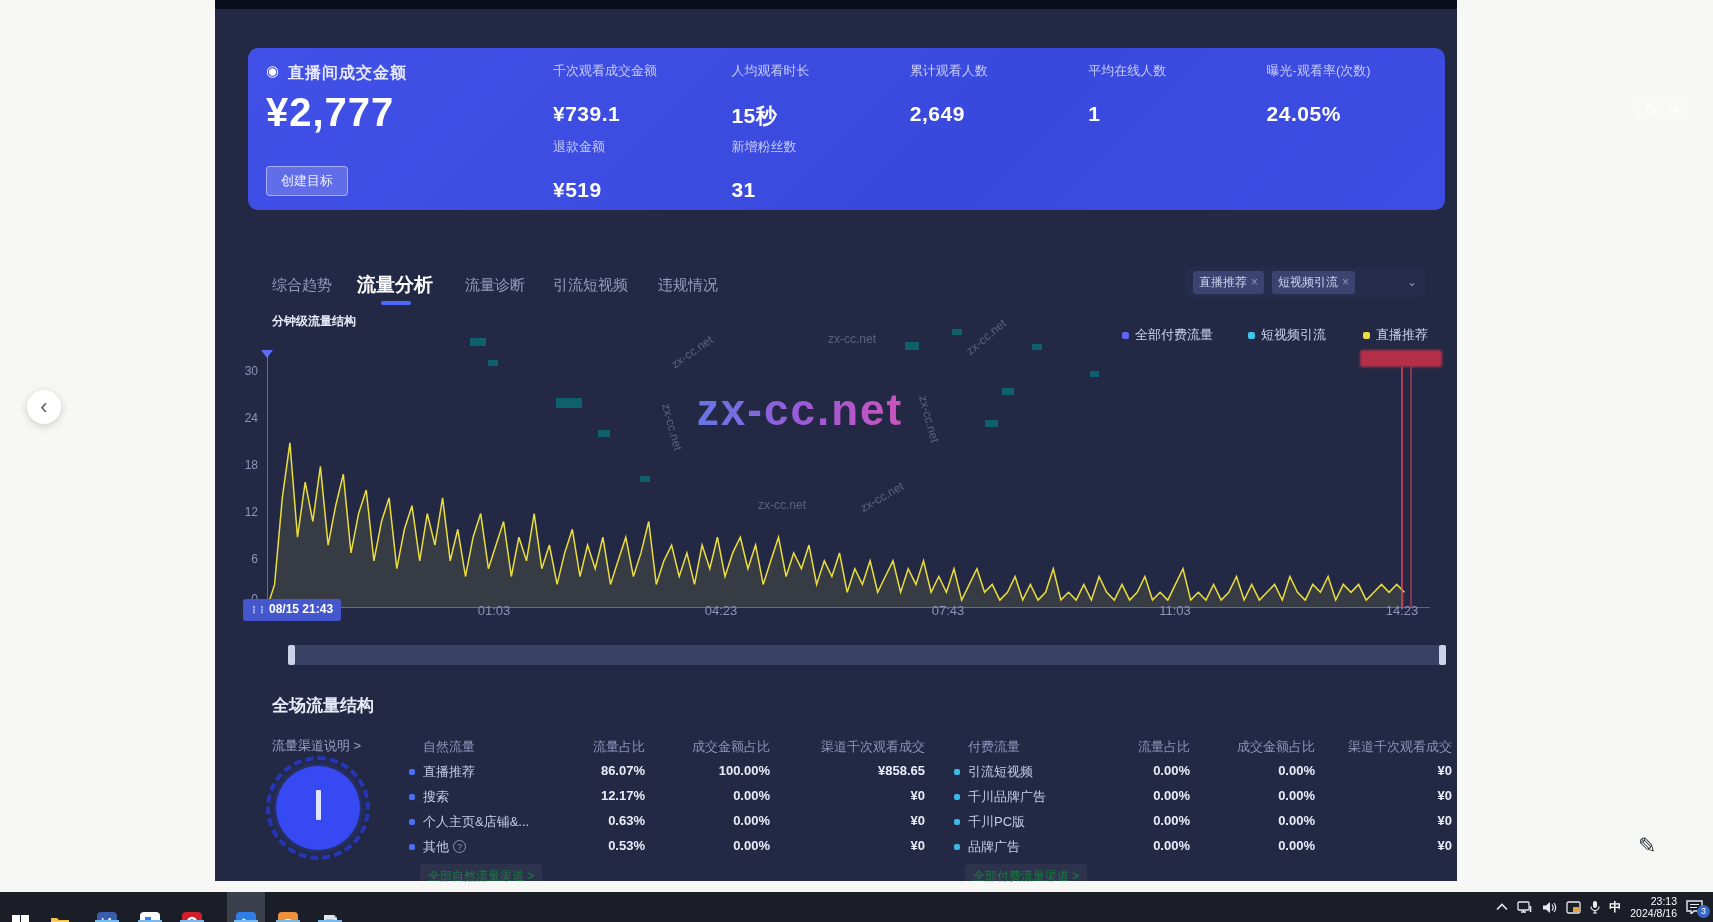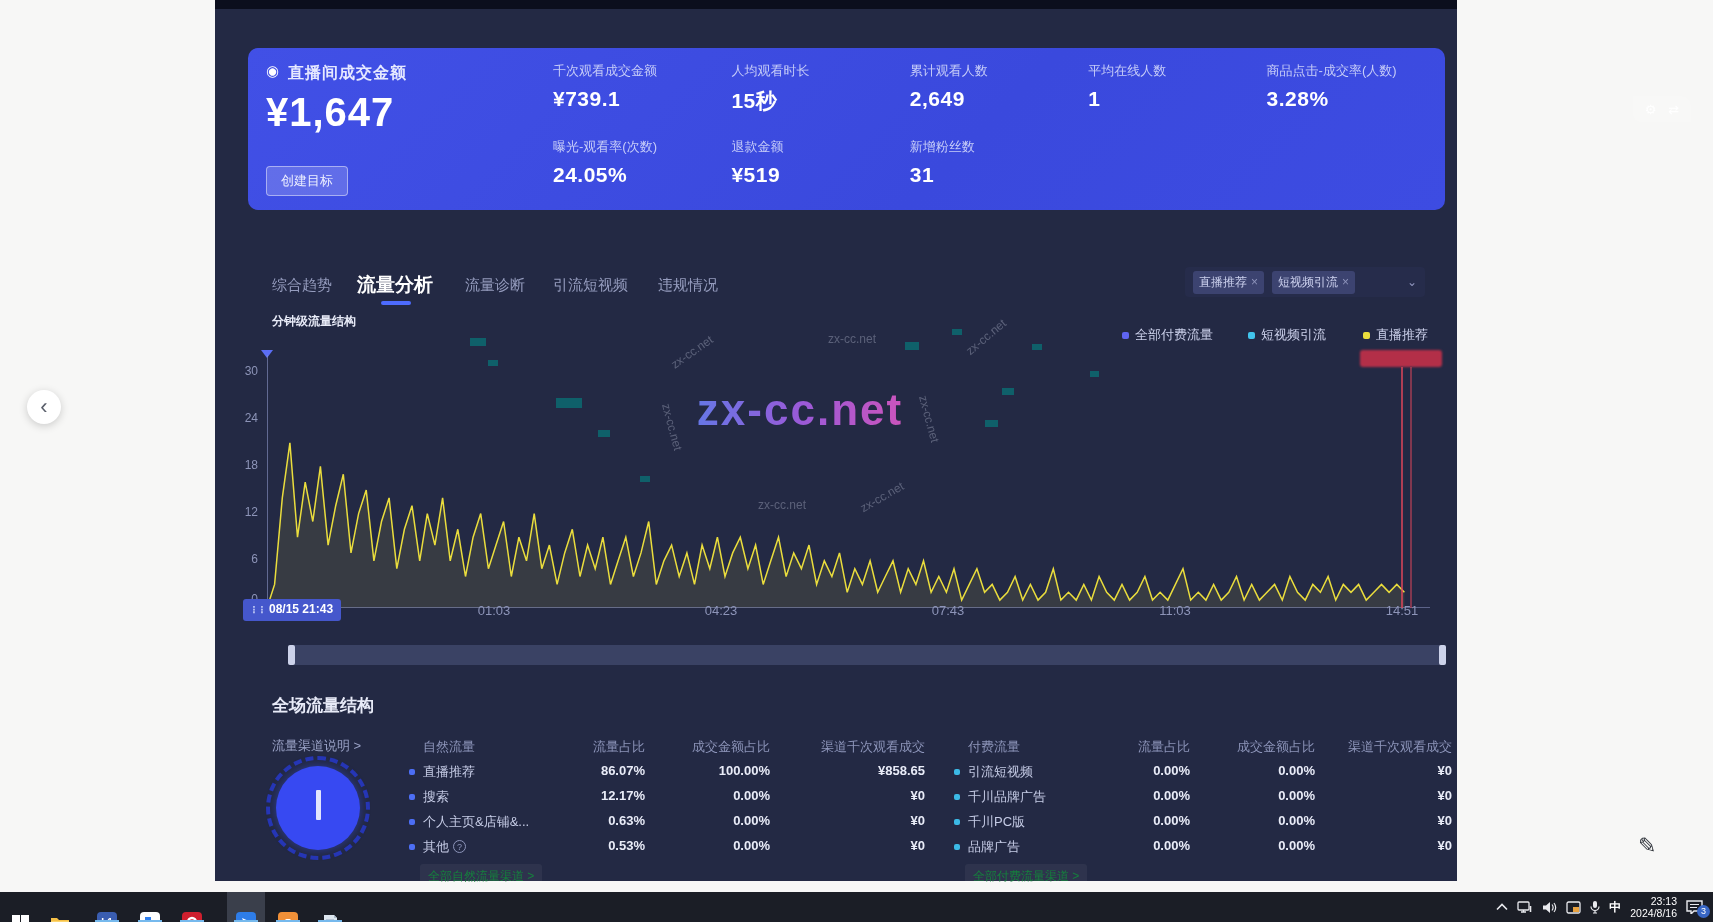--- a/index.html
+++ b/index.html
@@ -23,21 +23,21 @@
   .banner-pin { position:absolute; left:266px; top:62px; color:#ffffff; font-size:15px; }
   .banner-big { position:absolute; left:266px; top:90px; color:#ffffff; font-size:40px; font-weight:bold; letter-spacing:1px; }
   .goalbtn { position:absolute; left:266px; top:166px; padding:5px 14px; font-size:13px; color:#eef0ff;
     background:rgba(255,255,255,.18); border:1px solid rgba(255,255,255,.45); border-radius:4px; cursor:pointer; }
   .tools { position:absolute; left:1385px; top:48px; width:58px; height:26px; background:rgba(255,255,255,.16);
     border-radius:0 10px 0 8px; display:flex; align-items:center; justify-content:space-evenly; }
   .tools span { color:#ffffff; font-size:13px; cursor:pointer; }
   .kpis { position:absolute; left:553px; top:62px; width:892px; height:140px;
     display:grid; grid-template-columns:repeat(5,1fr); grid-template-rows:76px auto; }
   .kpi .lb { display:block; color:#c7cdf8; font-size:13px; }
-  .kpi .vl { display:block; color:#ffffff; font-size:21px; font-weight:bold; margin-top:7px; letter-spacing:.5px; }
+  .kpi .vl { display:block; color:#ffffff; font-size:21px; font-weight:bold; margin-top:22px; letter-spacing:.5px; }
 
   
   .tab { position:absolute; top:276px; color:#959cbe; font-size:15px; cursor:pointer; }
   .tab.active { color:#ffffff; font-size:19px; font-weight:bold; top:272px; }
   .tab-underline { position:absolute; left:381px; top:301px; width:30px; height:4px; border-radius:2px; background:#4d6bfe; }
 
   
   .filter { position:absolute; left:1185px; top:267px; width:240px; height:30px; background:#262c4b;
     border-radius:4px; display:flex; align-items:center; padding:0 8px; gap:8px; cursor:pointer; }
   .chip { background:#3c4370; border-radius:3px; padding:3px 6px; font-size:12px; color:#ccd1ee; white-space:nowrap; }
@@ -127,43 +127,39 @@
   <button class="backbtn">‹</button>
 
   <div class="banner">
     <div class="tools">
       <span>⚙</span>
       <span>⇄</span>
     </div>
   </div>
   <span class="banner-pin">◉</span>
   <div class="banner-title">直播间成交金额</div>
-  <div class="banner-big">¥1,647</div>
+  <div class="banner-big">¥2,777</div>
   <button class="goalbtn">创建目标</button>
 
   <div class="kpis">
     <div class="kpi">
         <span class="lb">千次观看成交金额</span>
         <span class="vl">¥739.1</span>
       </div>
     <div class="kpi">
         <span class="lb">人均观看时长</span>
         <span class="vl">15秒</span>
       </div>
     <div class="kpi">
         <span class="lb">累计观看人数</span>
         <span class="vl">2,649</span>
       </div>
     <div class="kpi">
         <span class="lb">平均在线人数</span>
         <span class="vl">1</span>
-      </div>
-    <div class="kpi">
-        <span class="lb">商品点击-成交率(人数)</span>
-        <span class="vl">3.28%</span>
       </div>
     <div class="kpi">
         <span class="lb">曝光-观看率(次数)</span>
         <span class="vl">24.05%</span>
       </div>
     <div class="kpi">
         <span class="lb">退款金额</span>
         <span class="vl">¥519</span>
       </div>
     <div class="kpi">
@@ -241,21 +237,21 @@
 
   <div class="marker-badge"></div>
   <div class="marker-line" style="left:1401px"></div>
   <div class="marker-line" style="left:1410px;opacity:.5"></div>
 
   <div class="axis-chip"><span class="drag">⋮⋮</span><span>08/15 21:43</span></div>
   <div class="xtick" style="left:459px">01:03</div>
   <div class="xtick" style="left:686px">04:23</div>
   <div class="xtick" style="left:913px">07:43</div>
   <div class="xtick" style="left:1140px">11:03</div>
-  <div class="xtick" style="left:1367px">14:51</div>
+  <div class="xtick" style="left:1367px">14:23</div>
 
   <div class="slider">
     <div class="handle" style="left:0"></div>
     <div class="handle" style="right:0"></div>
   </div>
 
   <div class="sec-title" style="left:272px;top:694px;font-size:17px">全场流量结构</div>
   <div class="help-link">流量渠道说明 &gt;</div>
 
   <div class="donut-ring"></div>

